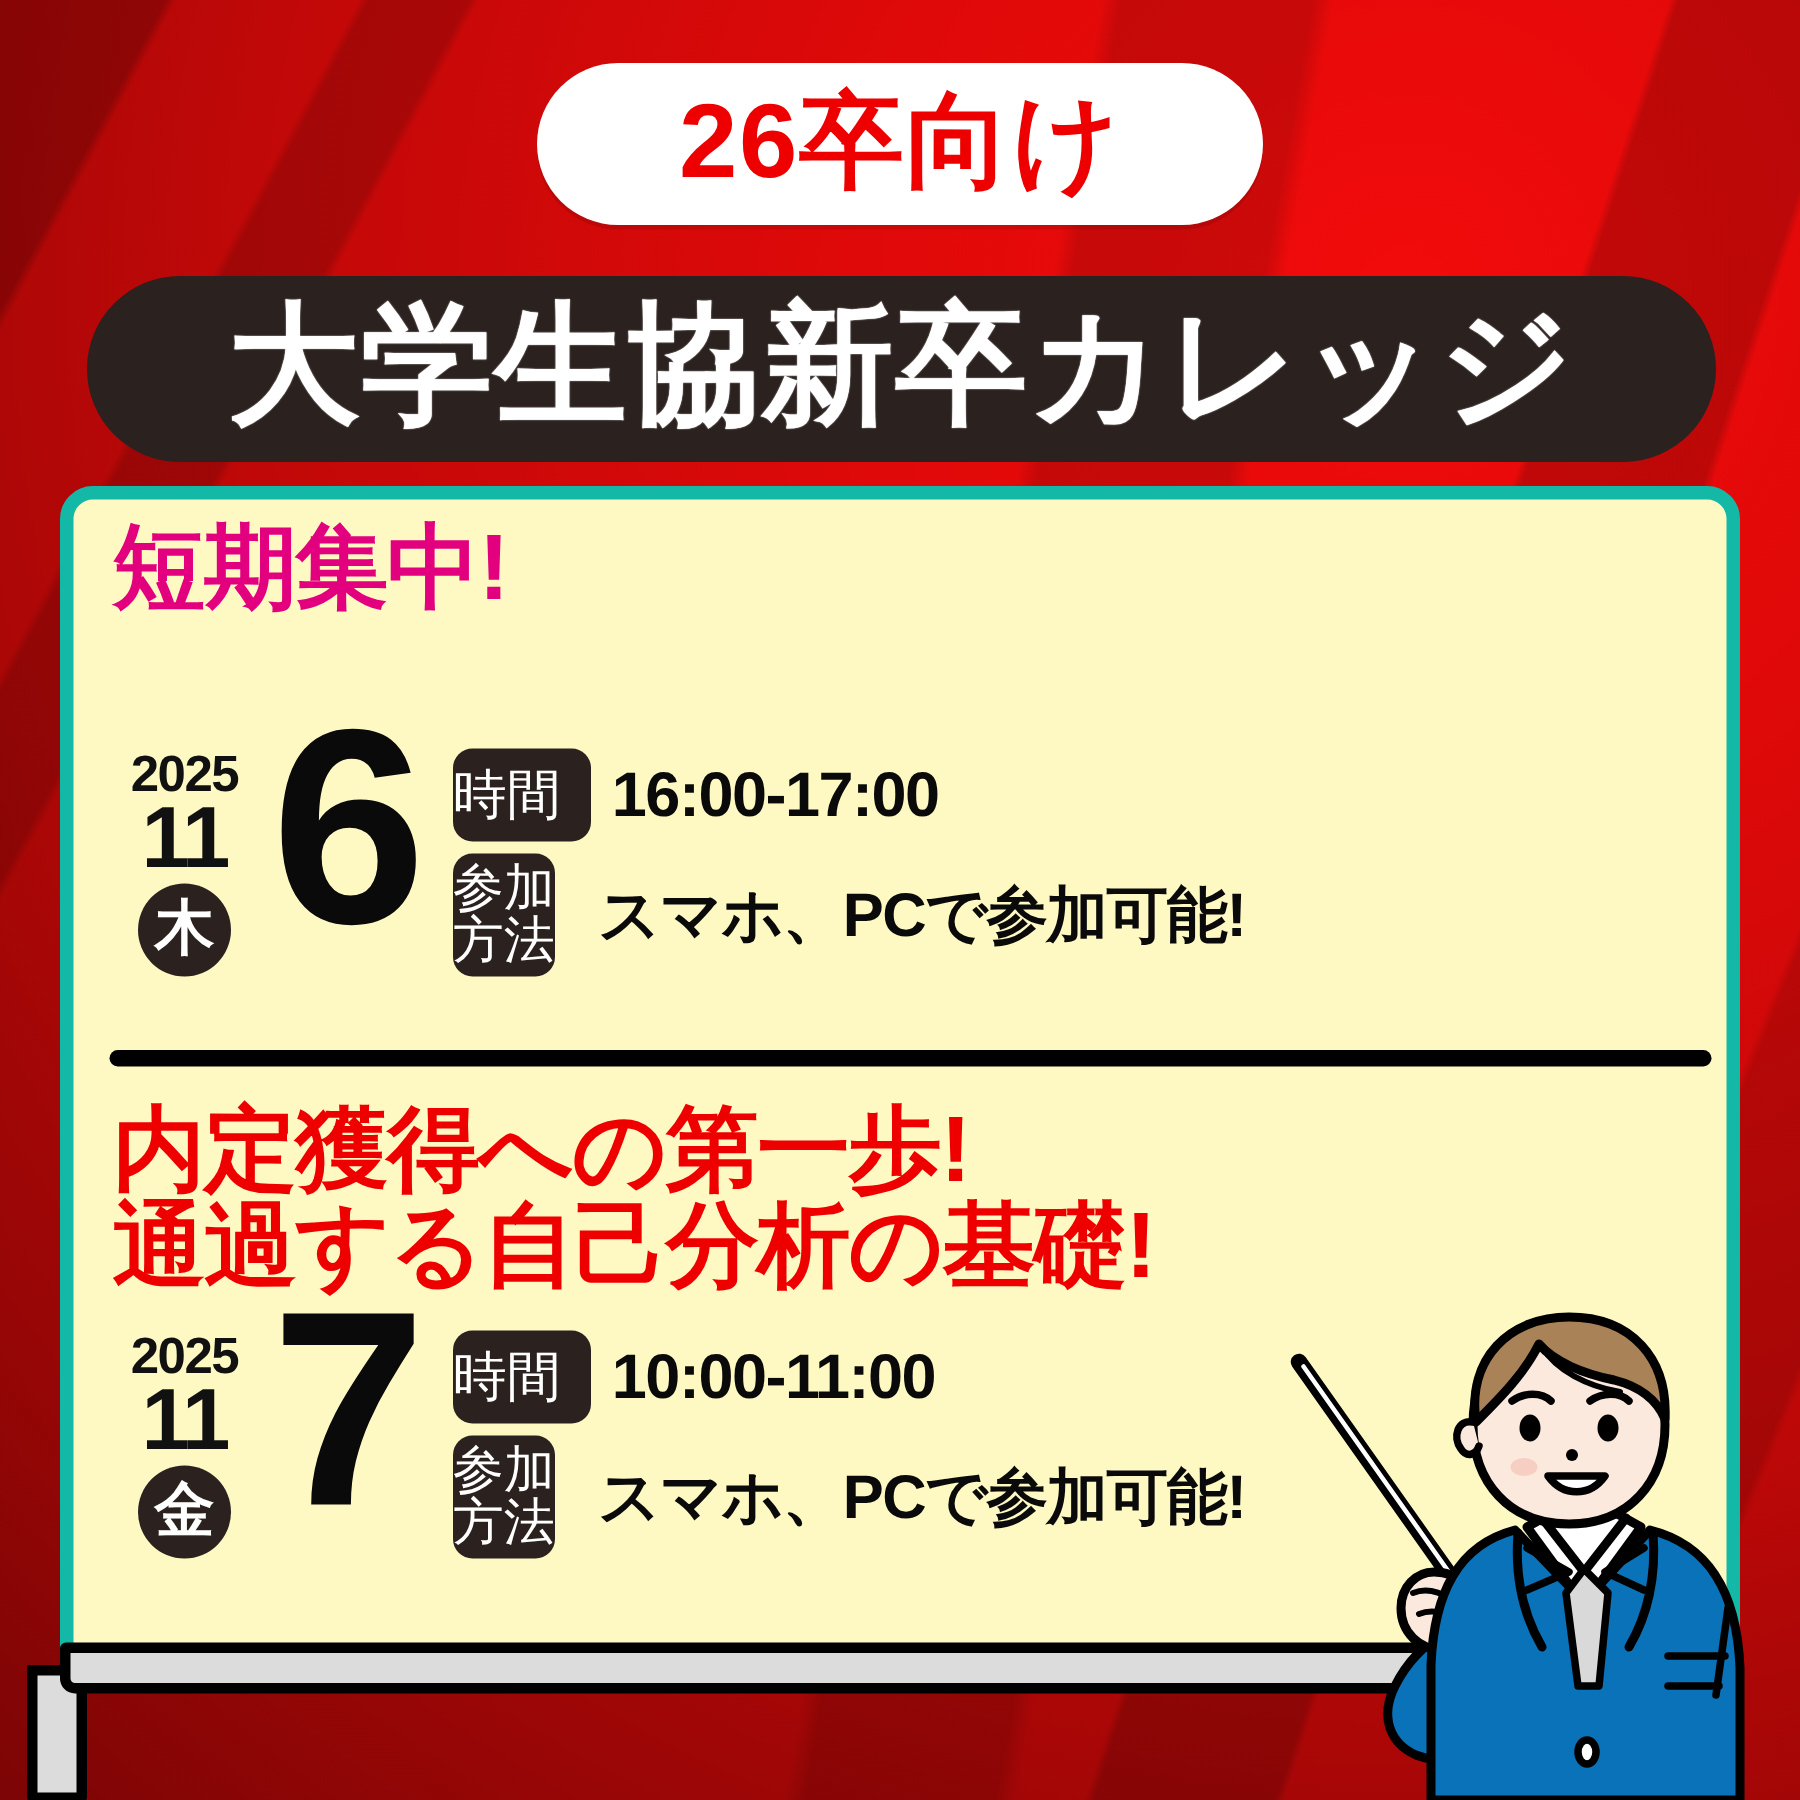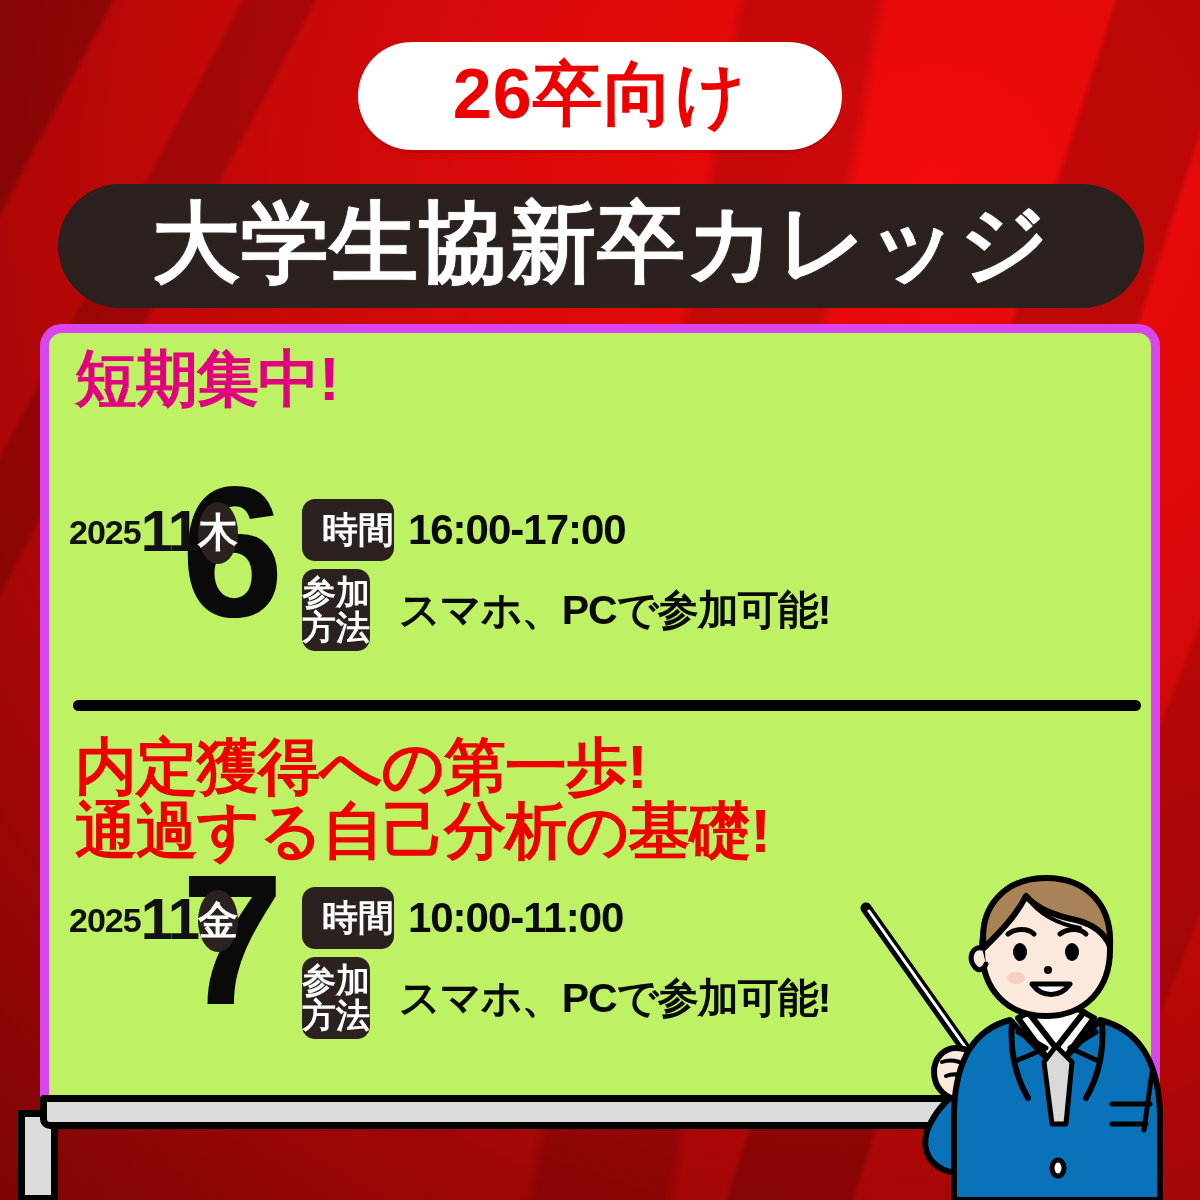--- a/index.html
+++ b/index.html
@@ -57,21 +57,21 @@
   
   #board-leg {
     position:absolute; left:18px; top:1110px;
     width:40px; height:92px;
     background:#dcdcdc; border:7px solid #000;
     border-radius:0 0 4px 4px;
   }
   #board {
     position:absolute; left:40px; top:324px;
     width:1120px; height:800px;
-    background:#bef264; border:9px solid #d946ef;
+    background:#fef9c3; border:9px solid #14b8a6;
     border-radius:22px;
   }
   #board-tray {
     position:absolute; left:40px; top:1095px;
     width:1120px; height:34px;
     background:#dcdcdc; border:7px solid #000;
     border-radius:4px 4px 10px 10px;
   }
 
   
@@ -90,21 +90,21 @@
   #session-2 .sess-title { color:#ee0000; }
 
   .detail {
     position:absolute; left:20px; top:160px;
     display:flex; align-items:flex-start;
   }
 
   
   .datecol {
     width:108px; position:relative;
-    display:flex; flex-direction:row; align-items:center;
+    display:flex; flex-direction:column; align-items:center;
     padding-top:6px;
   }
   .yr { font-size:34px; font-weight:900; color:#111; line-height:1; letter-spacing:-1px; }
   .mo { font-size:58px; font-weight:900; color:#111; line-height:.95; margin-top:-2px; letter-spacing:-2px; }
   .dow {
     width:62px; height:62px; border-radius:50%;
     background:#2b211f; color:#fff;
     font-size:40px; font-weight:900;
     display:flex; align-items:center; justify-content:center;
     margin-top:3px; line-height:1;
@@ -118,22 +118,22 @@
     font-family:"Liberation Sans","DejaVu Sans",sans-serif;
   }
 
   
   .info { margin-left:26px; padding-top:6px; }
   .inforow { display:flex; align-items:center; }
   .inforow + .inforow { margin-top:8px; }
 
   .tag {
     background:#2b211f; color:#fff; border-radius:13px;
-    font-weight:700; text-align:center;
-    display:flex; flex-direction:column; align-items:flex-end; justify-content:center;
+    font-weight:400; text-align:center;
+    display:flex; flex-direction:column; align-items:flex-start; justify-content:center;
     flex:0 0 auto;
   }
   .tag-1line { width:92px; height:62px; font-size:36px; line-height:1; }
   .tag-2line { width:68px; height:82px; font-size:34px; line-height:1.02; padding:3px 0; }
 
   .tagval-big {
     margin-left:14px; font-size:42px; font-weight:900;
     color:#0a0a0a; line-height:1; letter-spacing:-1px; white-space:nowrap;
   }
   .tagval-sm {

